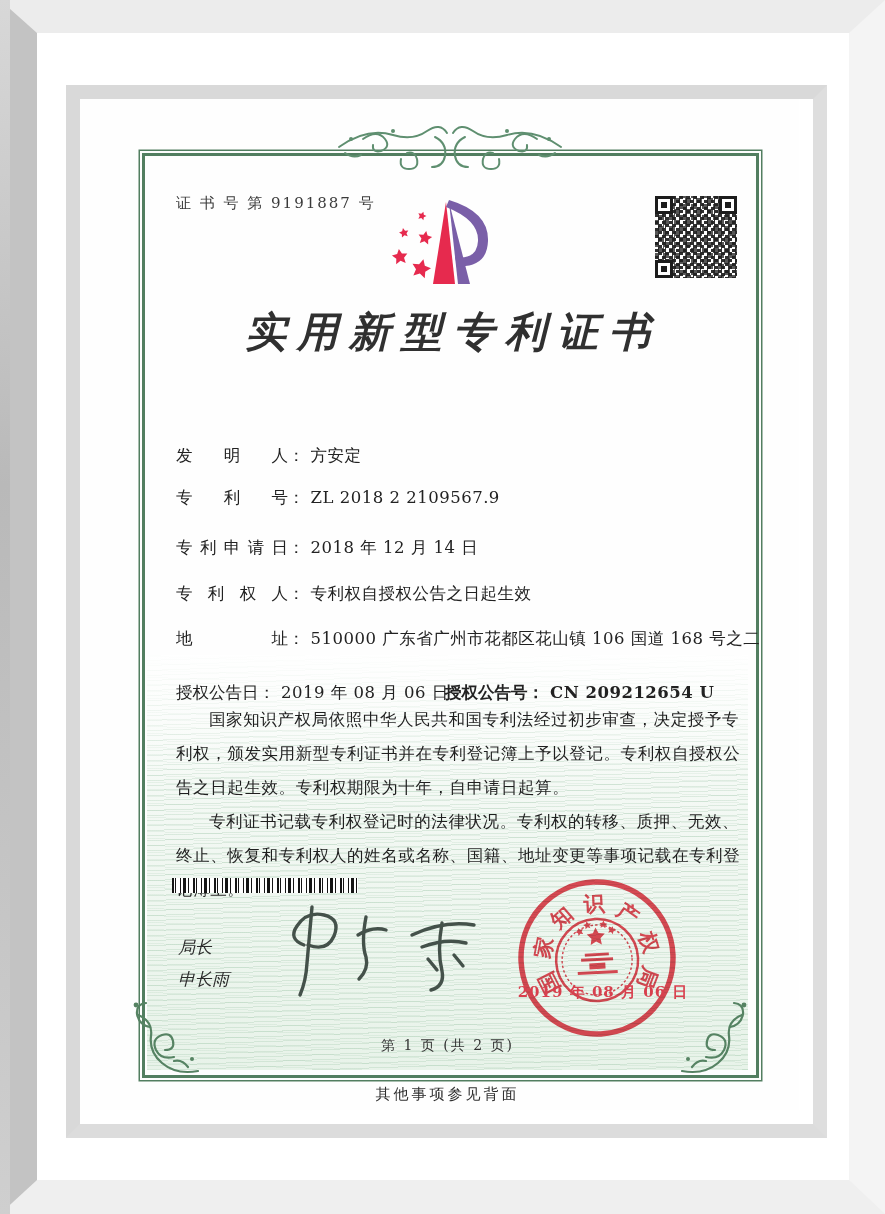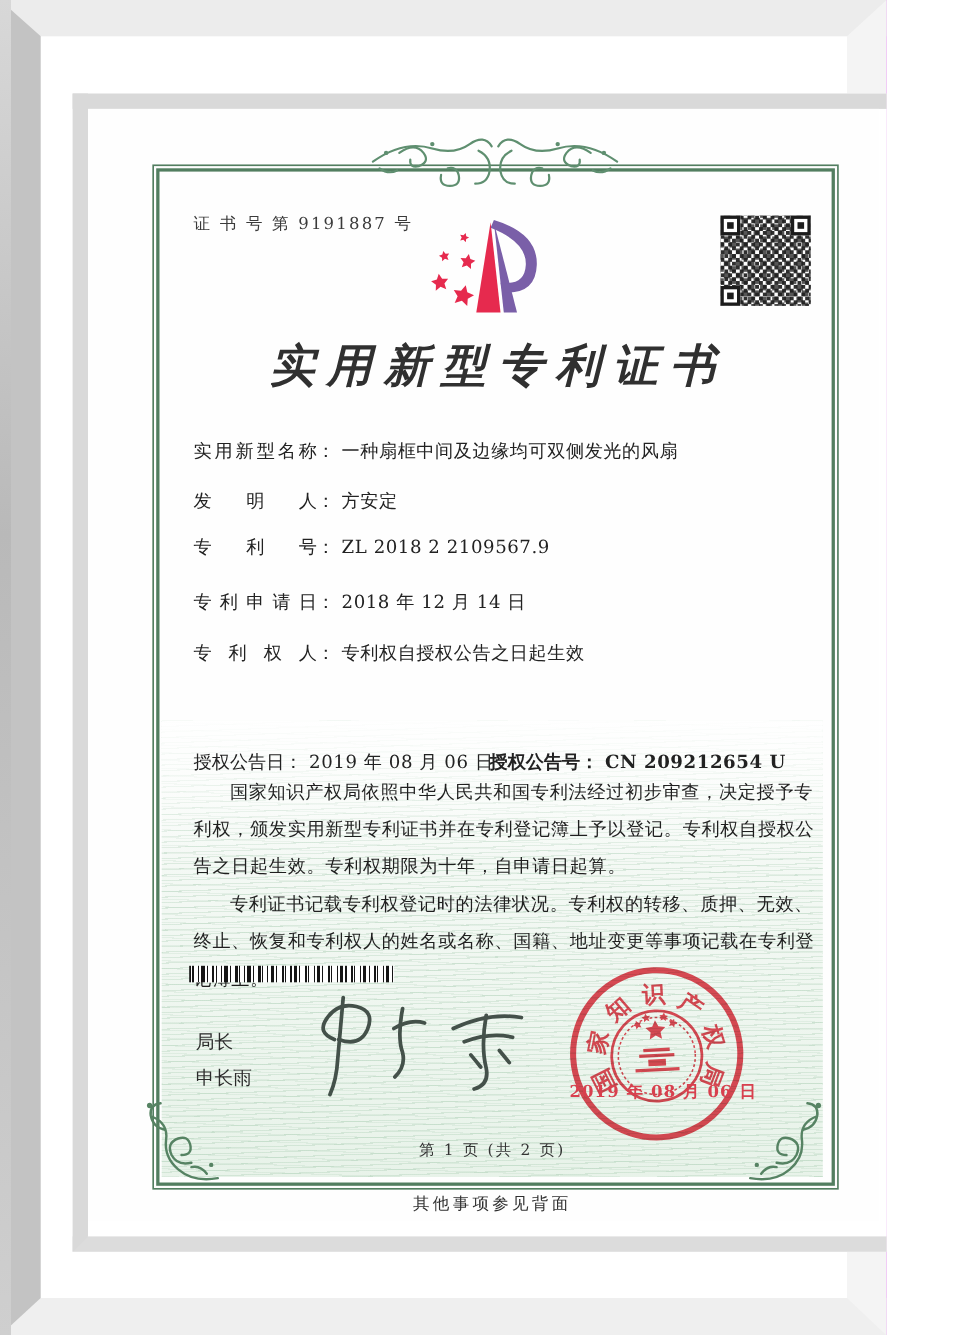--- a/index.html
+++ b/index.html
@@ -1,17 +1,17 @@
 <!DOCTYPE html>
 <html><head>
 <meta charset="utf-8">
 <style>
   html,body{margin:0;padding:0;}
   body{width:885px;height:1214px;font-family:"DejaVu Serif","Liberation Serif",serif;background:#fff;}
-  .page{position:relative;width:806px;height:1214px;overflow:hidden;background:#d946ef;}
+  .page{position:relative;width:885px;height:1214px;overflow:hidden;background:#e5e5e5;}
 
   
   .frame-bevel{position:absolute;inset:0;box-sizing:border-box;
     border-style:solid;border-width:33px 36px 34px 37px;
     border-color:#ececec #f4f4f4 #efefef #c3c3c3;background:#ffffff;}
   .frame-edge{position:absolute;left:0;top:0;bottom:0;width:10px;background:linear-gradient(180deg,#d8d8d8,#b9b9b9 40%,#cfcfcf);}
   
   .mat-bevel{position:absolute;left:66px;top:85px;width:761px;height:1053px;box-sizing:border-box;
     border:14px solid #d9d9d9;border-right-color:#dedede;border-bottom-color:#dcdcdc;background:#ffffff;}
 
@@ -55,21 +55,21 @@
   .fvalue{letter-spacing:.5px;}
   .grant2{position:absolute;left:269px;top:0;white-space:nowrap;font-weight:bold;}
 
   .paras{left:96px;top:604px;width:566px;font-size:16.5px;line-height:34px;color:#1f1f1f;letter-spacing:.6px;}
   .paras p{margin:0;text-indent:2em;}
 
   .barcode{left:92px;top:779px;width:186px;height:15px;z-index:2;
     background:repeating-linear-gradient(90deg,#151515 0 2px,#fff 2px 3px,#151515 3px 4px,#fff 4px 8px,#151515 8px 9px,#fff 9px 11px,#151515 11px 14px,#fff 14px 16px,#151515 16px 17px,#fff 17px 21px);}
 
   .signer{left:98px;top:833px;font-family:"Liberation Sans","DejaVu Sans",sans-serif;
-    font-size:17px;color:#2b2b2b;line-height:32px;}
+    font-size:17px;color:#2b2b2b;line-height:32px;font-style:italic;}
 
   .sig{left:182px;top:803px;z-index:3;}
 
   .seal-wrap{left:430px;top:772px;width:174px;height:174px;z-index:3;transform:rotate(-3deg);
     mix-blend-mode:multiply;opacity:.92;}
   .seal-date{left:423px;top:884px;width:200px;text-align:center;z-index:4;
     color:#d8404e;font-size:15px;letter-spacing:1px;font-weight:600;}
 
   .pgfooter{left:62px;top:938px;width:611px;text-align:center;font-size:14px;letter-spacing:2px;color:#333;}
   .backnote{left:62px;top:986px;width:611px;text-align:center;font-size:15px;letter-spacing:3px;color:#2f2f2f;}
@@ -141,34 +141,34 @@
         <use href="#star5" transform="translate(31,20) scale(0.45) rotate(18)"></use>
         <use href="#star5" transform="translate(13,37) scale(0.5) rotate(-12)"></use>
         <use href="#star5" transform="translate(34,42) scale(0.72) rotate(10)"></use>
         <use href="#star5" transform="translate(9,61) scale(0.82) rotate(-8)"></use>
         <use href="#star5" transform="translate(30,73) scale(1.0) rotate(14)"></use>
       </g>
     </svg>
 
     <div class="txt title">实用新型专利证书</div>
 
-    <div class="txt frow" style="top:300px">
-      <span class="flabel">实用新型名称</span><span class="fcolon">：</span><span class="fvalue">一种扇框中间及边缘均可双侧发光的风扇</span>
-    </div>
     <div class="txt frow" style="top:346px">
       <span class="flabel">发明人</span><span class="fcolon">：</span><span class="fvalue">方安定</span>
     </div>
     <div class="txt frow" style="top:388px">
       <span class="flabel">专利号</span><span class="fcolon">：</span><span class="fvalue">ZL 2018 2 2109567.9</span>
     </div>
     <div class="txt frow" style="top:438px">
       <span class="flabel">专利申请日</span><span class="fcolon">：</span><span class="fvalue">2018 年 12 月 14 日</span>
     </div>
     <div class="txt frow" style="top:484px">
       <span class="flabel">专利权人</span><span class="fcolon">：</span><span class="fvalue">专利权自授权公告之日起生效</span>
+    </div>
+    <div class="txt frow" style="top:529px">
+      <span class="flabel">地址</span><span class="fcolon">：</span><span class="fvalue">510000 广东省广州市花都区花山镇 106 国道 168 号之二</span>
     </div>
 
     <div class="txt frow" style="top:583px">
       <span>授权公告日</span><span class="fcolon">：</span><span class="fvalue">2019 年 08 月 06 日</span>
       <span class="grant2">
         <span>授权公告号</span><span class="fcolon">：</span><span class="fvalue">CN 209212654 U</span>
       </span>
     </div>
 
     <div class="txt paras">

